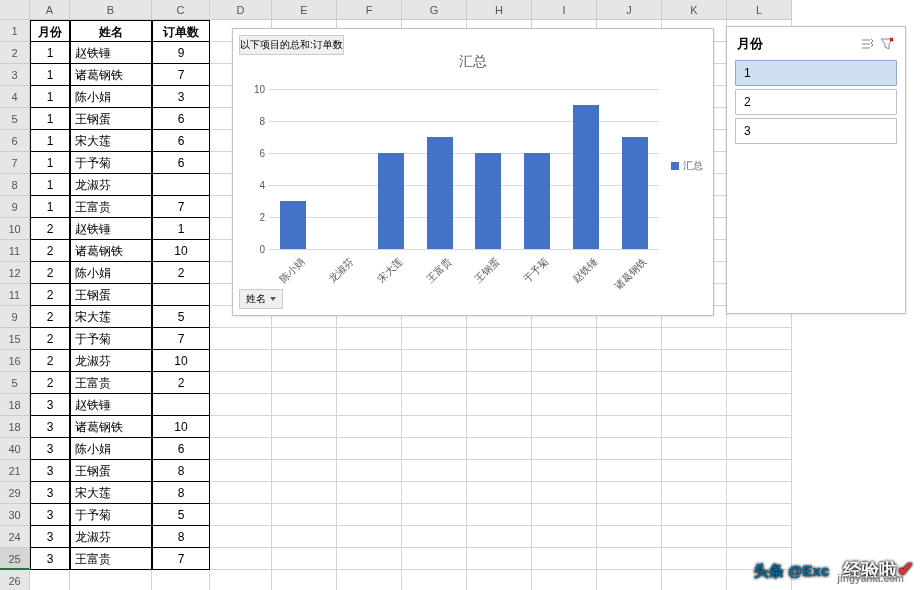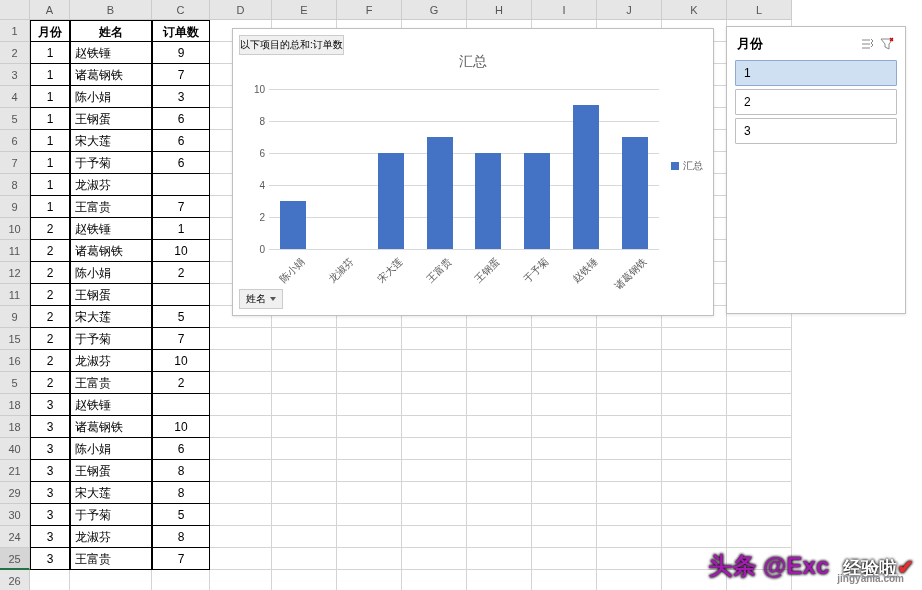--- a/index.html
+++ b/index.html
@@ -38,21 +38,21 @@
 .filter-btn .tri { margin-left: 4px; border-left: 3px solid transparent; border-right: 3px solid transparent; border-top: 4px solid #555; }
 
 .slicer { position: absolute; left: 726px; top: 26px; width: 180px; height: 288px; background: #fff; border: 1px solid #bfbfbf; box-shadow: 0 1px 3px rgba(0,0,0,0.1); z-index: 5; padding: 4px; }
 .slicer-hdr { display: flex; align-items: center; padding: 4px 6px; font-weight: bold; font-size: 13px; }
 .slicer-hdr-title { flex: 1; }
 .slicer-icon { width: 16px; height: 16px; margin-left: 4px; display: flex; align-items: center; justify-content: center; color: #888; }
 .slicer-item { margin: 3px 4px; padding: 5px 8px; border: 1px solid #bfbfbf; border-radius: 1px; font-size: 12px; cursor: pointer; }
 .slicer-item.sel { background: #cfe0f2; border-color: #8faad0; }
 
 .watermark { position: absolute; right: 8px; bottom: 8px; z-index: 10; display: flex; align-items: baseline; font-weight: bold; }
-.wm1 { font-size: 24px; color: #a21caf; text-shadow: 0 0 3px #000, 0 0 3px #000; margin-right: 14px; }
+.wm1 { font-size: 15px; color: #0369a1; text-shadow: 0 0 3px #000, 0 0 3px #000; margin-right: 14px; }
 .wm2 { font-size: 18px; color: #fff; text-shadow: 0 0 3px #000, 0 0 3px #000; }
 .wm2 .chk { color: #e03030; font-size: 20px; }
 .wm3 { position: absolute; right: 10px; bottom: -2px; font-size: 10px; color: #888; }
 </style>
 </head>
 <body>
 
 <div class="grid">
   <div class="col-headers">
     <div class="corner"></div>

